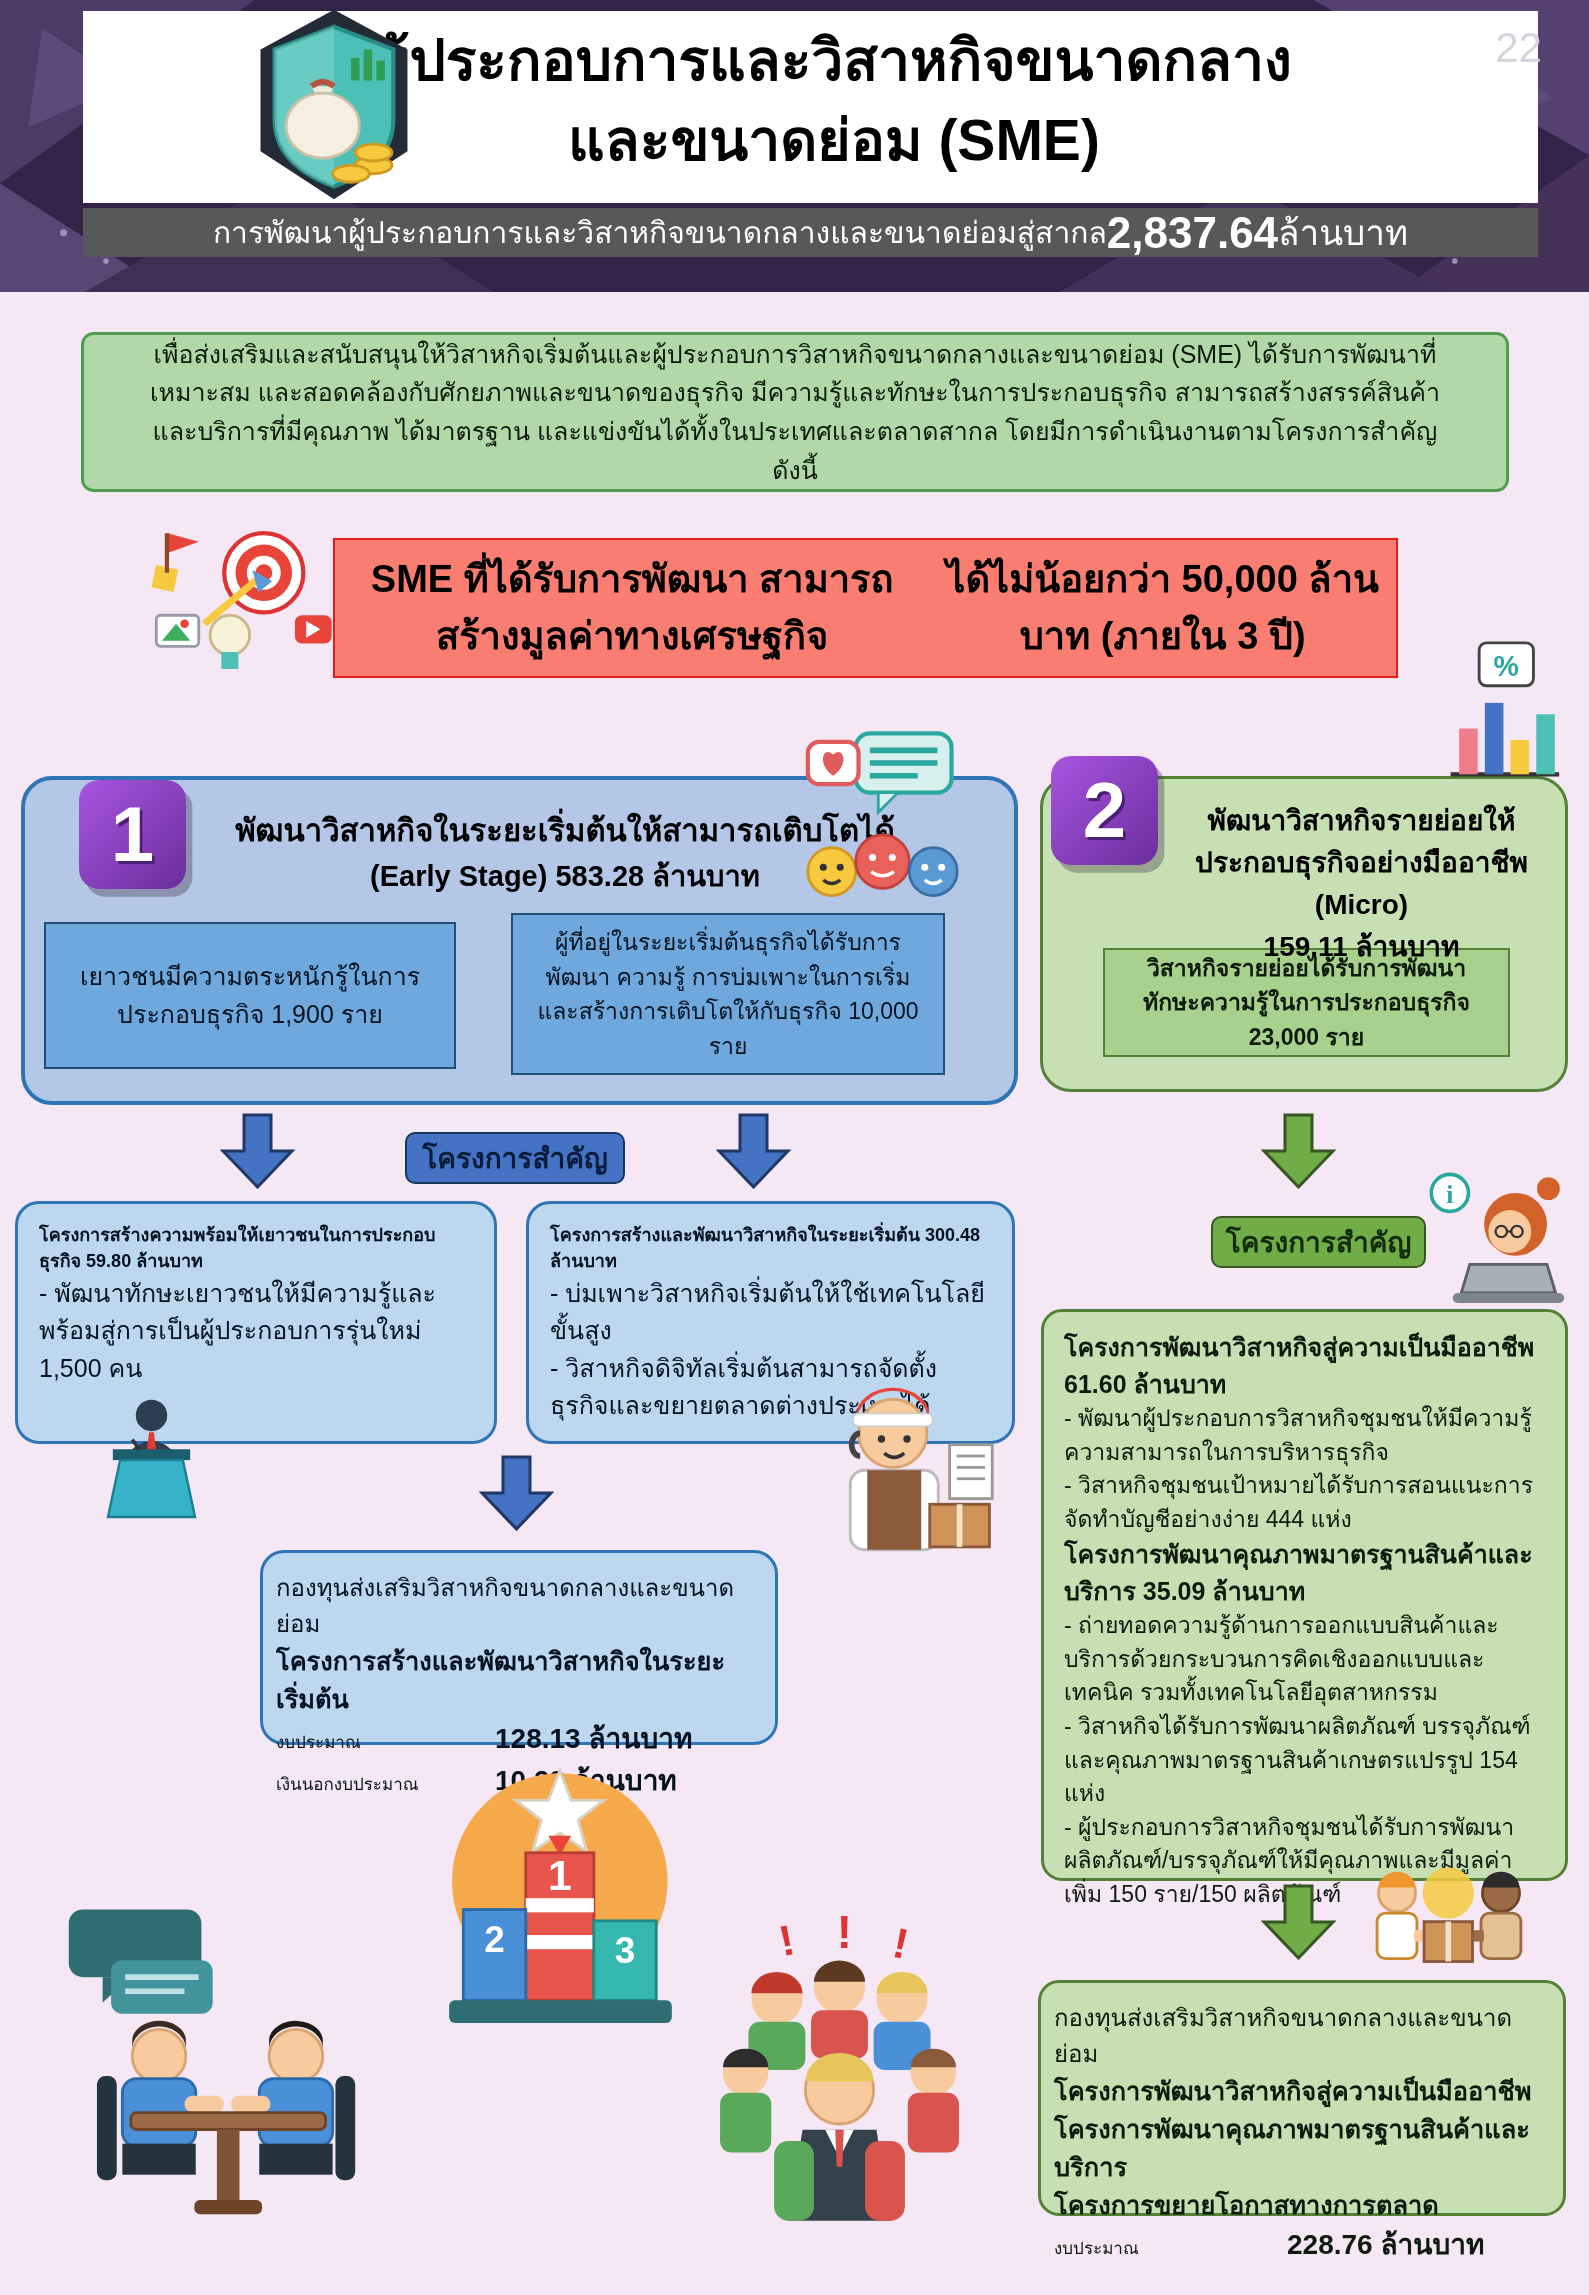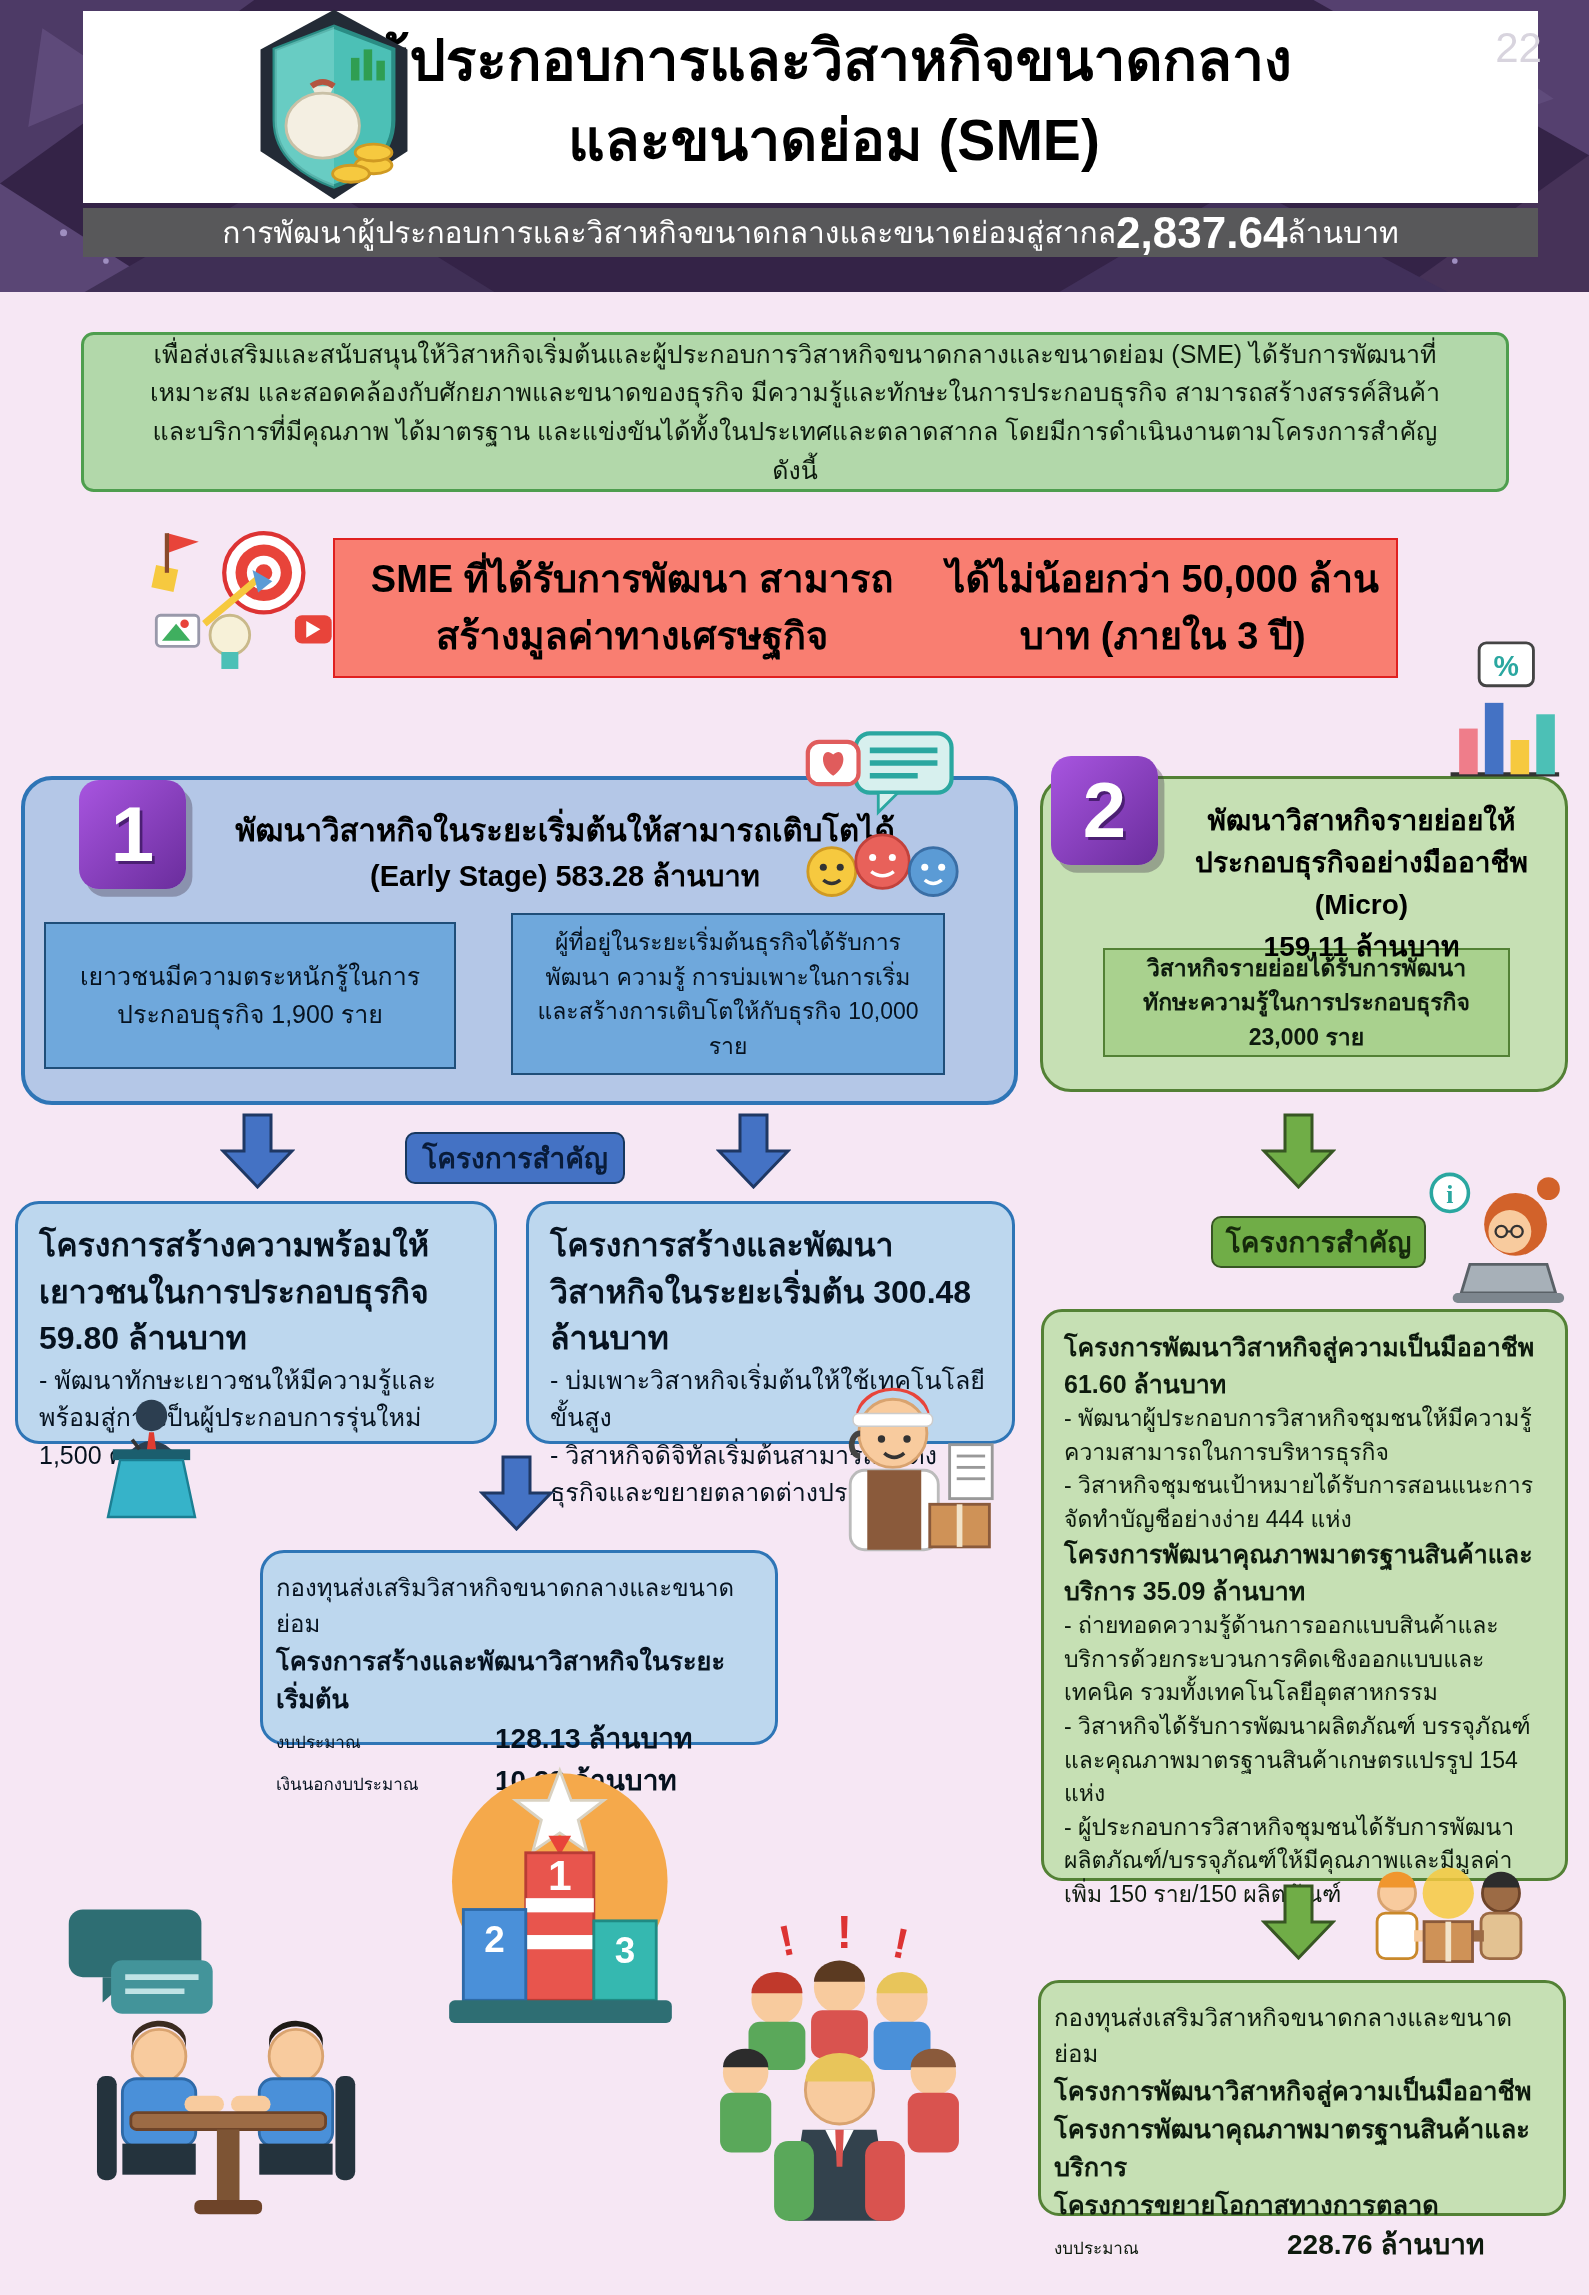--- a/index.html
+++ b/index.html
@@ -12,21 +12,21 @@
   .header-band svg{position:absolute;left:0;top:0;width:100%;height:100%;}
   .title-card{left:83px;top:11.3px;width:1455px;height:192px;background:#fff;z-index:2;}
   .header-title{left:170px;top:21px;width:1328px;text-align:center;z-index:3;
         font-weight:bold;font-size:57px;line-height:1.4;color:#000;}
   .page-number{left:1469px;top:24px;width:99px;text-align:center;z-index:4;
         font-size:42px;color:#d8d4de;}
   .gray-bar{left:83px;top:208px;width:1455px;height:49px;background:#58585a;z-index:3;
         display:flex;align-items:center;justify-content:center;color:#fff;}
   .gray-bar .sub{font-size:30px;}
   .gray-bar .amount{font-size:44px;font-weight:bold;}
-  .gray-bar .unit{font-size:30px;}
+  .gray-bar .unit{font-size:35px;}
   .shield-wrap{left:249px;top:7px;width:170px;height:195px;z-index:5;}
 
   
   .round-green{background:#c6e0b4;border:3.5px solid #538135;border-radius:24px;}
   .round-blue{background:#b4c7e7;border:4.2px solid #2e75b6;border-radius:31px;}
   .lt-blue{background:#bdd7ee;border:3.5px solid #2e75b6;border-radius:24px;}
 
   .intro-box{left:81px;top:332px;width:1428px;height:160px;background:#b2d8aa;
         border:3.5px solid #4e9e4e;border-radius:12.7px;box-sizing:border-box;
         display:flex;align-items:center;justify-content:center;padding:12.7px 49px;
@@ -66,21 +66,21 @@
   .a3{left:479px;top:1455px;} .ag2{left:1261px;top:1884px;}
 
   .badge{box-sizing:border-box;display:flex;align-items:center;justify-content:center;
         font-weight:bold;font-size:28px;z-index:4;border-radius:10px;}
   .badge-blue{left:405px;top:1132px;width:220px;height:52px;background:#4472c4;
         border:2.1px solid #17375e;color:#091c3a;}
   .badge-green{left:1211px;top:1216px;width:215px;height:52px;background:#70ad47;
         border:2.1px solid #375623;color:#15290b;}
 
   .proj{box-sizing:border-box;padding:18.4px 21px;font-size:25px;line-height:1.5;color:#06121f;}
-  .proj .ttl{font-weight:bold;font-size:32px;line-height:1.45;}
+  .proj .ttl{font-weight:bold;font-size:18px;line-height:1.45;}
   .proj-a{left:15px;top:1201px;width:482px;height:243px;}
   .proj-b{left:526px;top:1201px;width:489px;height:243px;}
 
   .fund{box-sizing:border-box;padding:17px 13px;font-size:24px;line-height:1.5;color:#06121f;}
   .fund .org{font-size:24px;}
   .fund .prog{font-weight:bold;font-size:25.4px;}
   .fund .row{display:flex;align-items:baseline;}
   .fund .flabel{display:inline-block;width:219px;font-size:17px;}
   .fund .fvalue{font-weight:bold;font-size:28px;}
   .fund-left{left:260px;top:1550px;width:518px;height:195px;}

